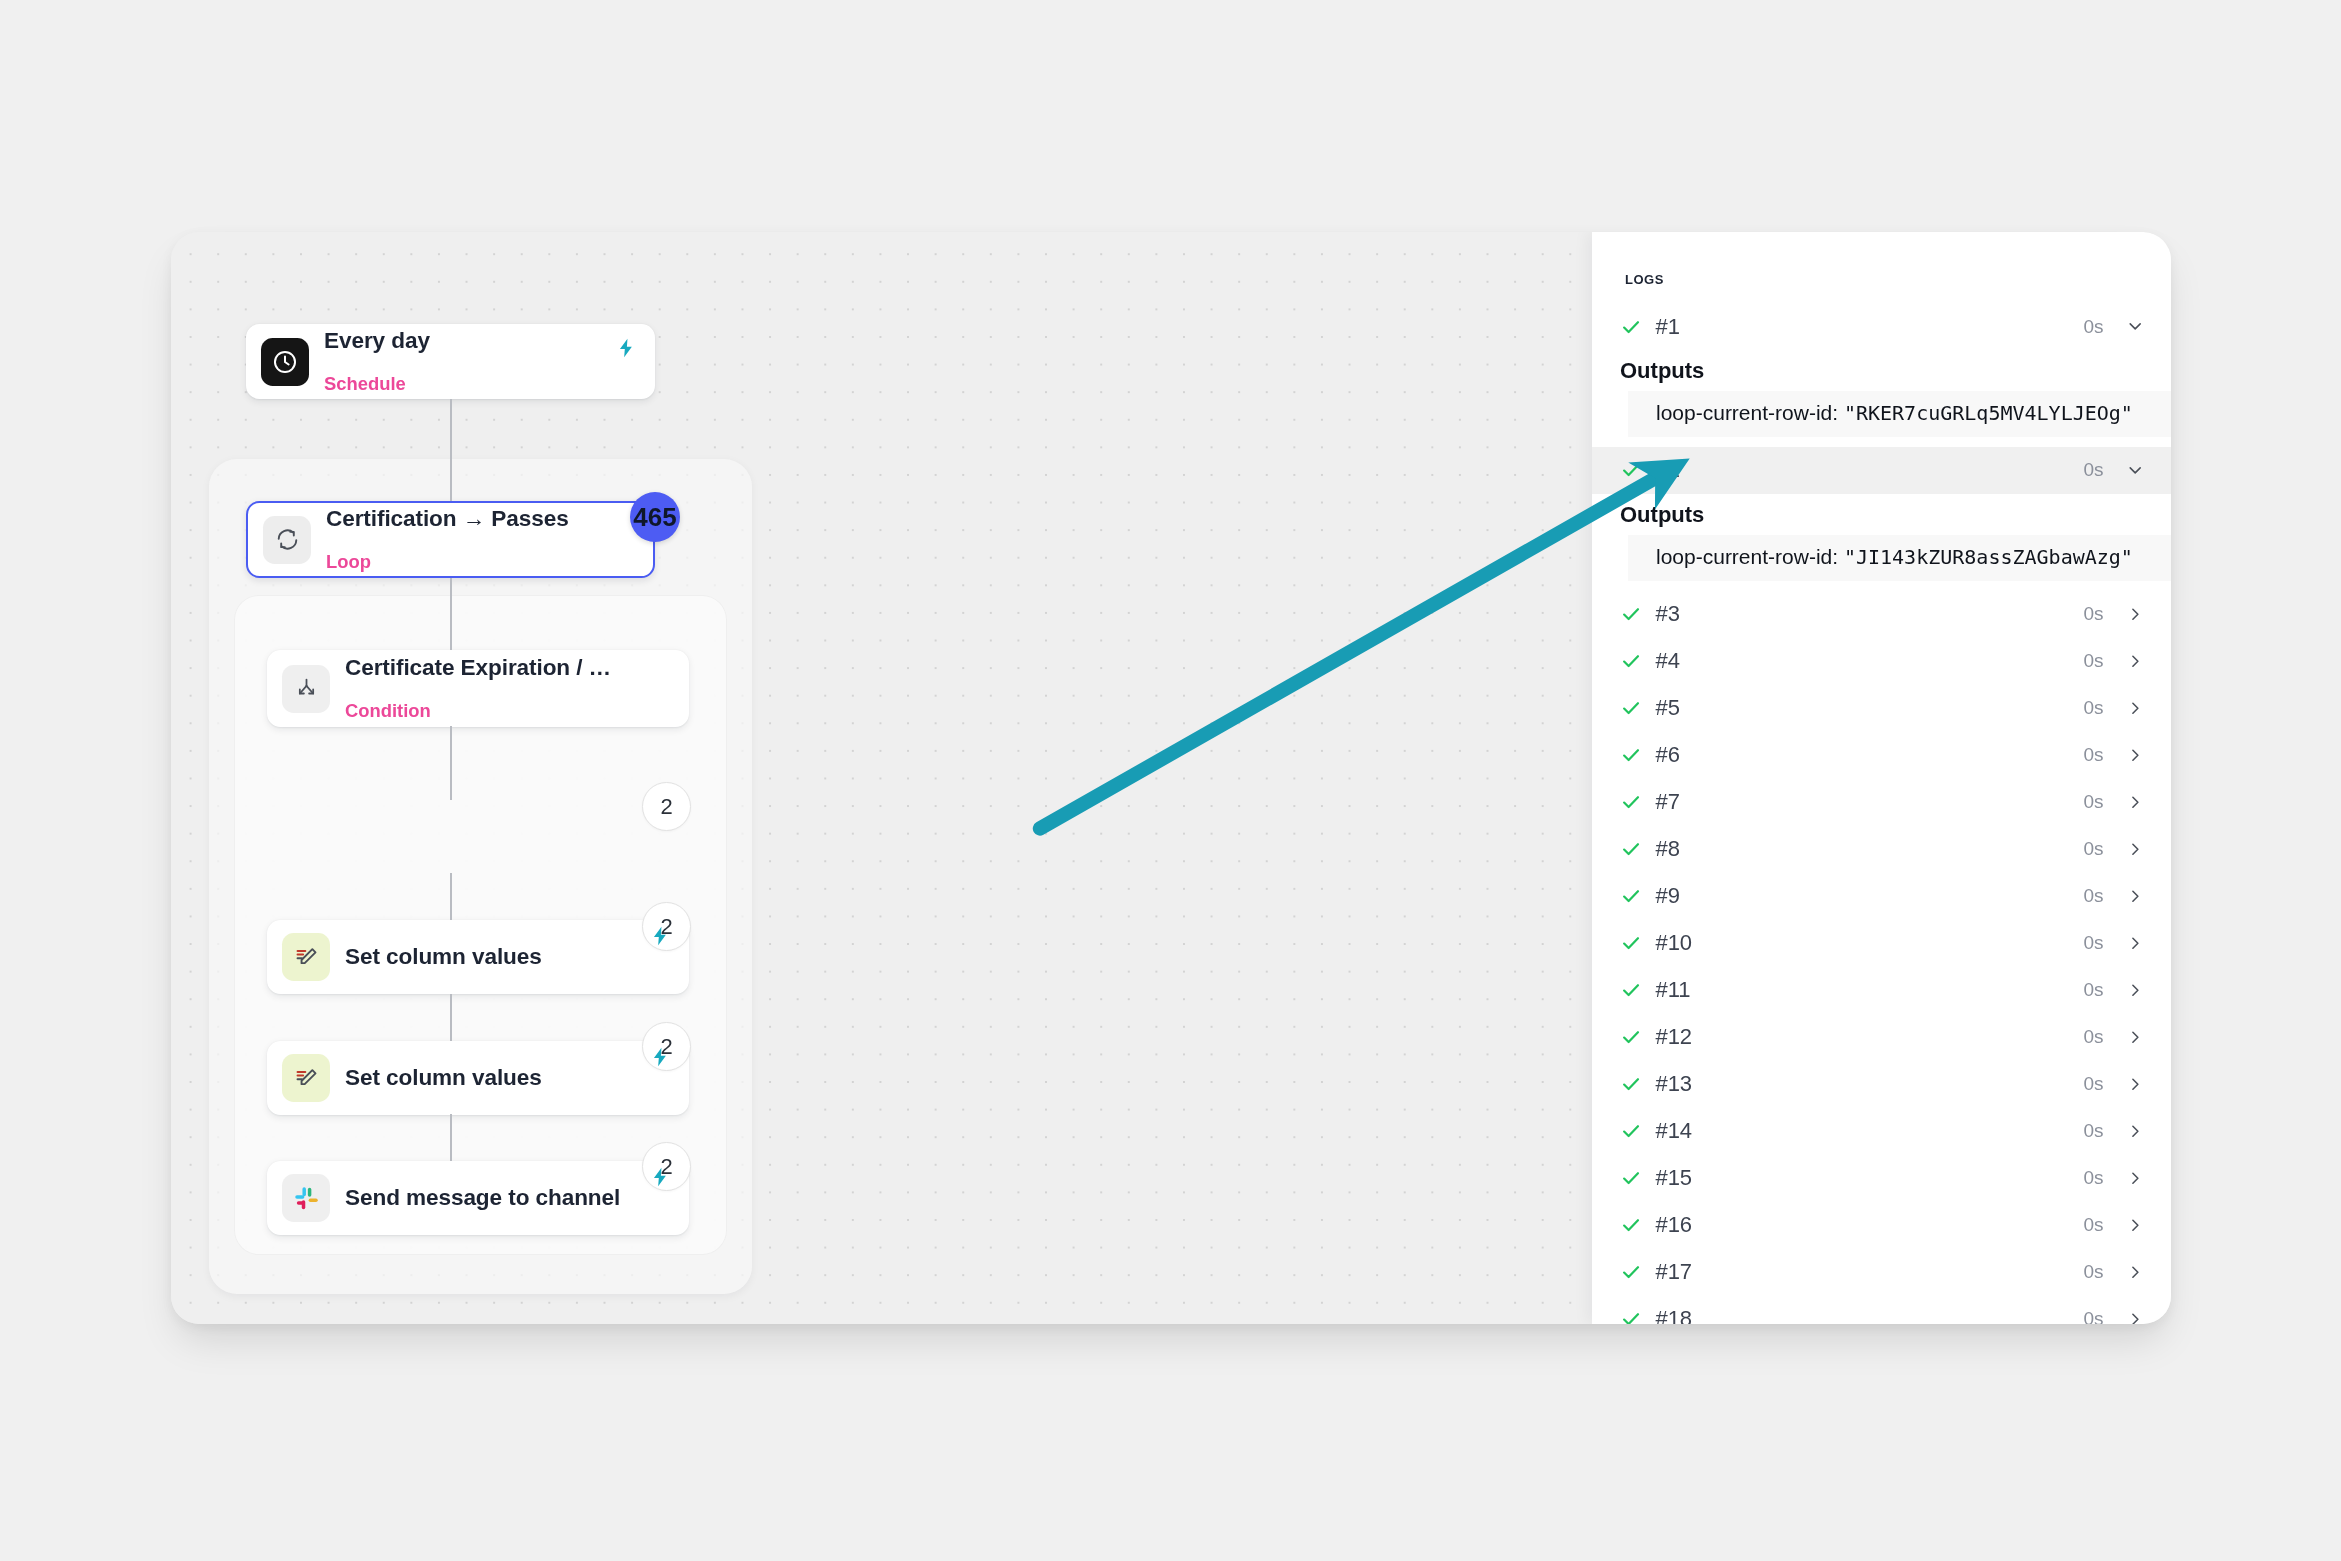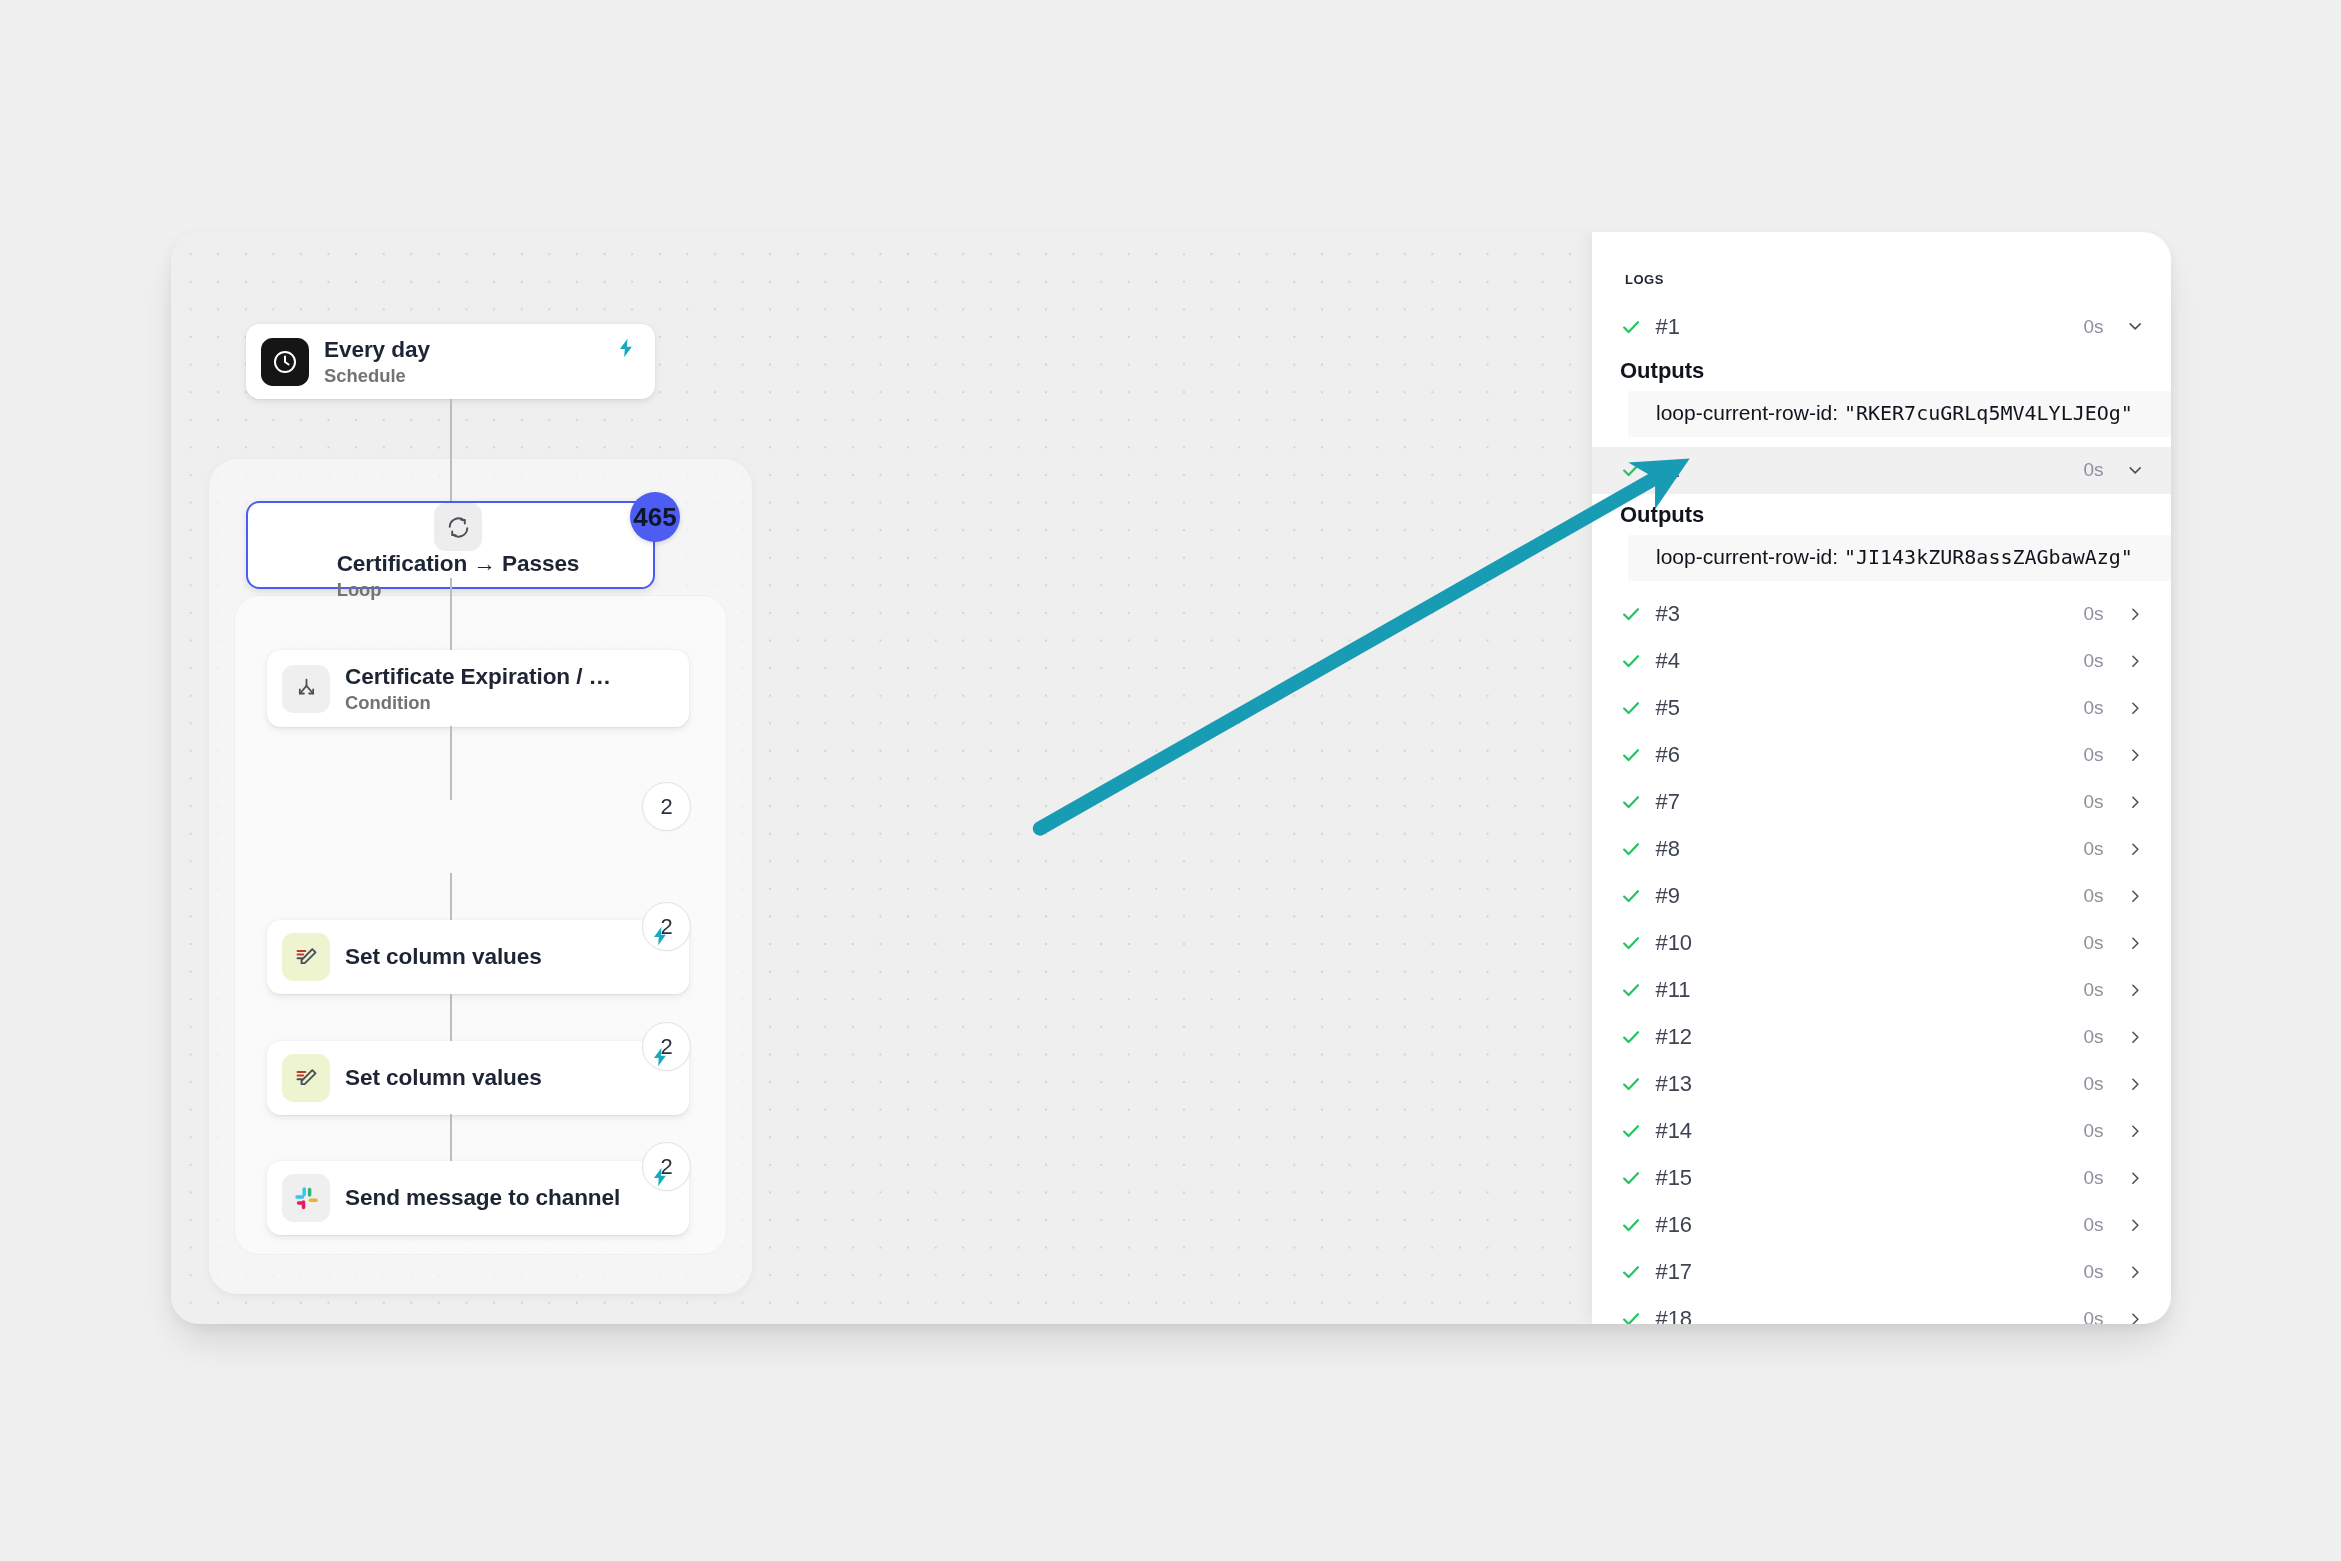--- a/index.html
+++ b/index.html
@@ -44,21 +44,21 @@
     width:48px;height:48px;border-radius:11.7px;
     display:flex;align-items:center;justify-content:center;
     flex:0 0 auto;
     margin-left:15px;
   }
   .node-text{margin-left:15px;display:flex;flex-direction:column;justify-content:center;min-width:0;font-weight:bold;}
   .node-title{
     font-size:22.6px;color:#1d2433;letter-spacing:-0.1px;white-space:nowrap;
     overflow:hidden;text-overflow:ellipsis;
   }
-  .node-sub{font-size:18.4px;color:#737373;margin-top:2px;white-space:nowrap;}
+  .node-sub{font-size:18.4px;color:#ec4899;margin-top:19px;white-space:nowrap;}
   .node-single .node-title{font-size:22.6px;}
 
   
   #node-trigger{left:75px;top:92px;width:409px;height:75px;}
   #node-trigger .node-icon{background:#151515;}
 
   
   #loop-wrapper{
     position:absolute;left:38px;top:227px;width:543px;height:835px;
     background:rgba(247,247,247,.72);
@@ -68,24 +68,23 @@
   
   #loop-body{
     position:absolute;left:63px;top:363px;width:493px;height:660px;
     background:rgba(250,250,250,.85);
     border:0.8px solid rgba(0,0,0,.045);
     border-radius:25px;
     box-sizing:border-box;
   }
 
   #node-loop{
-    left:75px;top:269px;width:409px;height:88px;
+    left:75px;top:269px;width:409px;height:77px;
     border:2.5px solid #4a5cf2;
     box-shadow:0 2.5px 7.5px rgba(16,24,40,.10);
-    flex-direction:column;
   }
   #node-loop .node-icon{background:#ededed;}
 
   .loop-badge{
     position:absolute;
     width:50px;height:50px;border-radius:50%;
     background:#4d5cf3;color:#0f172a;
     display:flex;align-items:center;justify-content:center;
     font-size:26px;font-weight:700;
     left:459px;top:260px;

